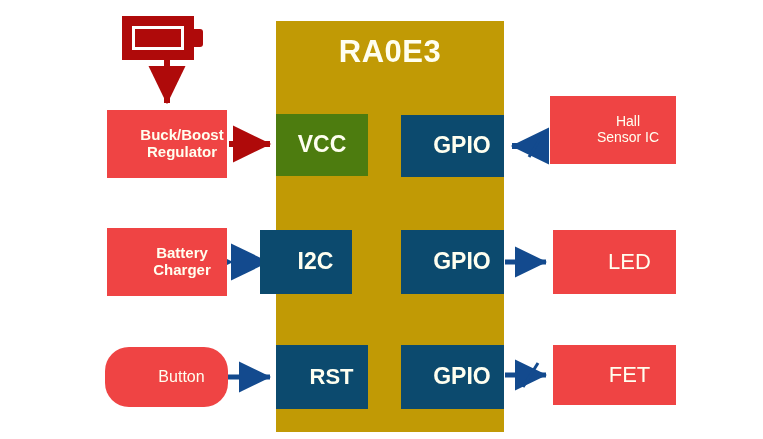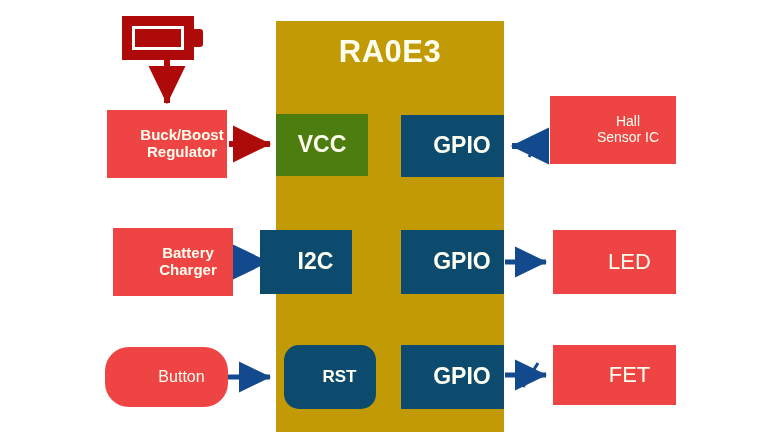--- a/index.html
+++ b/index.html
@@ -163,21 +163,21 @@
     <span>GPIO</span>
   </div>
 
   <div class="box green t-regular" style="left:550px; top:96px; width:126px; height:68px; font-size:14px;">
     <div>
       <div>Hall</div>
       <div>Sensor IC</div>
     </div>
   </div>
 
-  <div class="box green t-bold" style="left:113px; top:228px; width:120px; height:68px; font-size:15px;align-items:center;">
+  <div class="box green t-bold" style="left:107px; top:228px; width:120px; height:68px; font-size:15px;align-items:center;">
     <div>
       <div>Battery</div>
       <div>Charger</div>
     </div>
   </div>
 
   <div class="box blue t-bold" style="left:260px; top:230px; width:92px; height:64px; font-size:23px;">
     <span>I2C</span>
   </div>
 
@@ -186,21 +186,21 @@
   </div>
 
   <div class="box green t-regular" style="left:553px; top:230px; width:123px; height:64px; font-size:22px;">
     <span>LED</span>
   </div>
 
   <div class="box green t-regular" style="left:105px; top:347px; width:123px; height:60px; font-size:16px;border-radius:24px;">
     <span>Button</span>
   </div>
 
-  <div class="box blue t-bold" style="left:284px; top:345px; width:92px; height:64px; font-size:17px;border-radius:15px;">
+  <div class="box blue t-bold" style="left:276px; top:345px; width:92px; height:64px; font-size:22px;">
     <span>RST</span>
   </div>
 
   <div class="box blue t-bold" style="left:401px; top:345px; width:103px; height:64px; font-size:23px;">
     <span>GPIO</span>
   </div>
 
   <div class="box green t-regular" style="left:553px; top:345px; width:123px; height:60px; font-size:22px;">
     <span>FET</span>
   </div>

